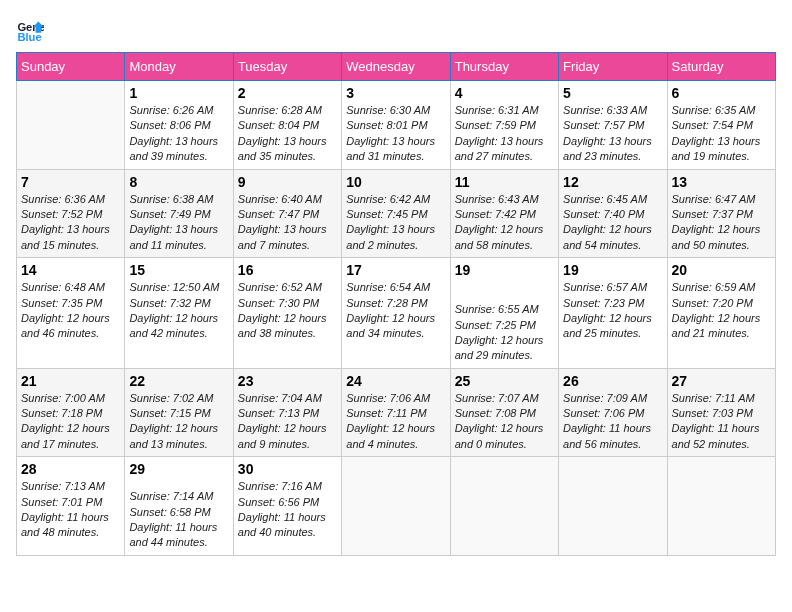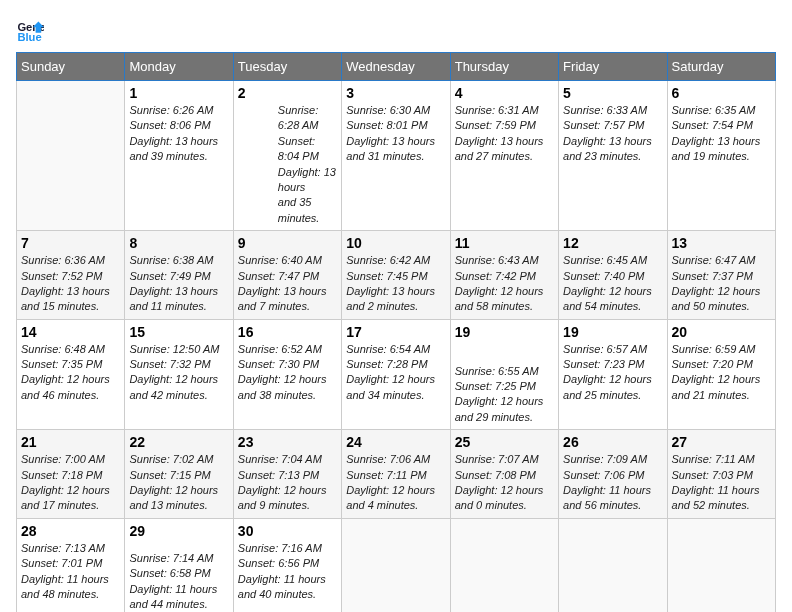--- a/index.html
+++ b/index.html
@@ -36,21 +36,21 @@
     .location-title {
       font-size: 16px;
       color: #333;
     }
     table {
       width: 100%;
       border-collapse: collapse;
       font-size: 11px;
     }
     thead th {
-      background: #737373;
+      background: #ec4899;
       color: #fff;
       padding: 6px 4px;
       text-align: left;
       font-size: 13px;
       font-weight: normal;
       border: 1px solid #2979C8;
     }
     tbody td {
       border: 1px solid #ccc;
       vertical-align: top;
@@ -118,21 +118,21 @@
         <td class="empty"></td>
         <td>
           <span class="day-num">1</span>
           <div class="day-detail" style="white-space: pre-line;">Sunrise: 6:26 AM
 Sunset: 8:06 PM
 Daylight: 13 hours
 and 39 minutes.</div>
         </td>
         <td>
           <span class="day-num">2</span>
-          <div class="day-detail" style="white-space: pre-line; margin-left: 40px;">Sunrise: 6:28 AM
+          <div class="day-detail" style="white-space: pre-line;">Sunrise: 6:28 AM
 Sunset: 8:04 PM
 Daylight: 13 hours
 and 35 minutes.</div>
         </td>
         <td>
           <span class="day-num">3</span>
           <div class="day-detail" style="white-space: pre-line;">Sunrise: 6:30 AM
 Sunset: 8:01 PM
 Daylight: 13 hours
 and 31 minutes.</div>

